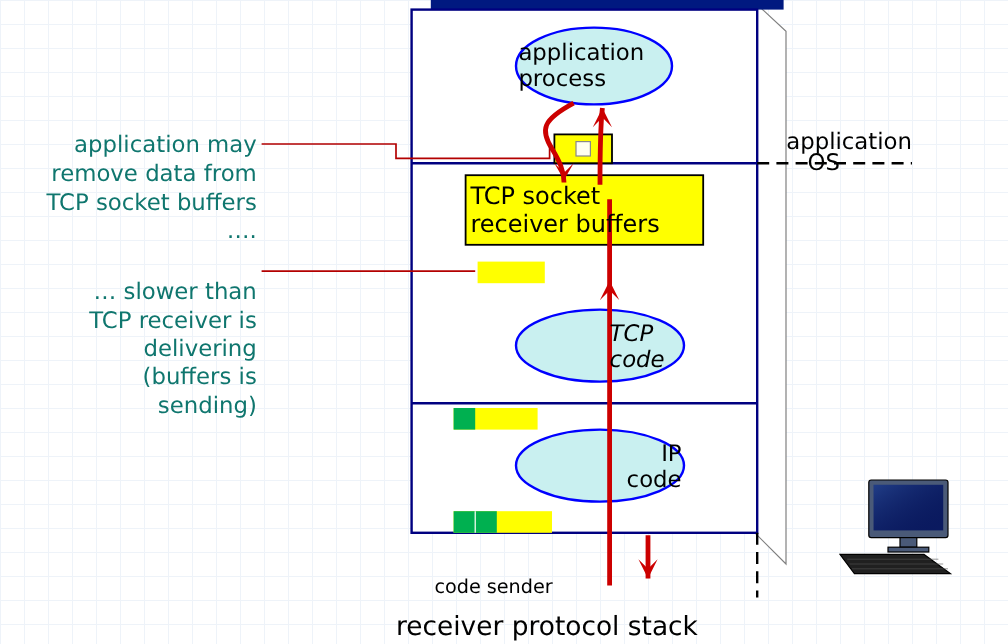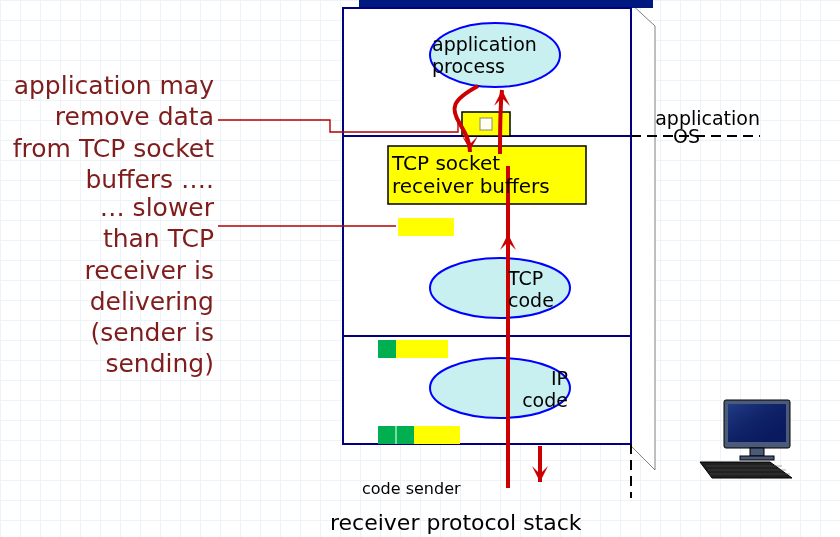--- a/index.html
+++ b/index.html
@@ -11,24 +11,25 @@
       linear-gradient(#eef3f9 1px, transparent 1px),
       linear-gradient(90deg, #eef3f9 1px, transparent 1px);
     background-size: 20px 20px;
     font-family: "DejaVu Sans", Arial, sans-serif;
     position: relative;
     overflow: hidden;
   }
   svg { position: absolute; top: 0; left: 0; }
   .ann {
     position: absolute;
-    color: #7f1d1d;
-    font-size: 25px;
+    color: #0f766e;
+    font-size: 19px;
     text-align: right;
     line-height: 1.25;
+    margin-top: 40px;
   }
   .label {
     position: absolute;
     color: #000;
     font-size: 19px;
     text-align: left;
     line-height: 1.15;
   }
   .small { font-size: 16px; }
   .title { font-size: 22px; }
@@ -117,27 +118,27 @@
   <defs>
     <linearGradient id="scr" x1="0" y1="0" x2="1" y2="1">
       <stop offset="0" stop-color="#6af" stop-opacity="0.25"></stop>
       <stop offset="1" stop-color="#003" stop-opacity="0"></stop>
     </linearGradient>
   </defs>
 </svg>
 
 <div class="ann" style="left:10px; top:70px; width:204px;">application may remove data from TCP socket buffers ….</div>
 
-<div class="ann" style="left:58px; top:192px; width:156px;">… slower than TCP receiver is delivering (sender is sending)</div>
+<div class="ann" style="left:58px; top:192px; width:156px;">… slower than TCP receiver is delivering (buffers is sending)</div>
 
 <div class="label" style="left:432px; top:34px; width:128px;">application process</div>
 
 <div class="label" style="left:392px; top:152px; width:190px; font-size:20px;">TCP socket receiver buffers</div>
 
-<div class="label" style="left:508px; top:268px; width:60px; text-align:left;">TCP code</div>
+<div class="label" style="left:508px; top:268px; width:60px; text-align:left;font-style:italic;">TCP code</div>
 
 <div class="label" style="left:518px; top:368px; width:50px; text-align:right;">IP code</div>
 
 <div class="label" style="left:640px; top:108px; width:120px; text-align:right;">application</div>
 
 <div class="label" style="left:640px; top:126px; width:60px; text-align:right;">OS</div>
 
 <div class="label small" style="left:362px; top:480px; width:110px; text-align:left;">code sender</div>
 
 <div class="label title" style="left:330px; top:510px; width:320px;">receiver protocol stack</div>

